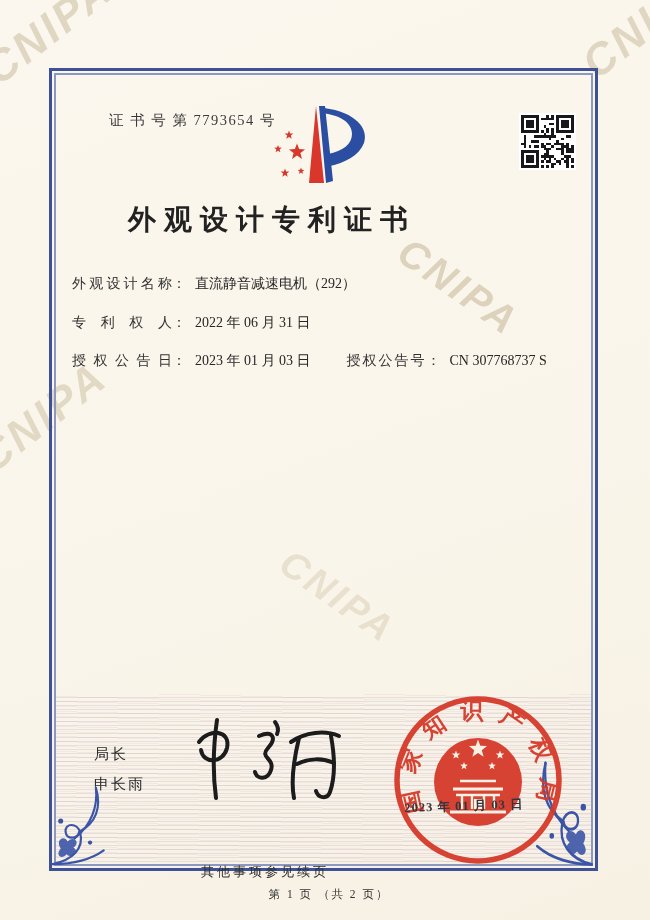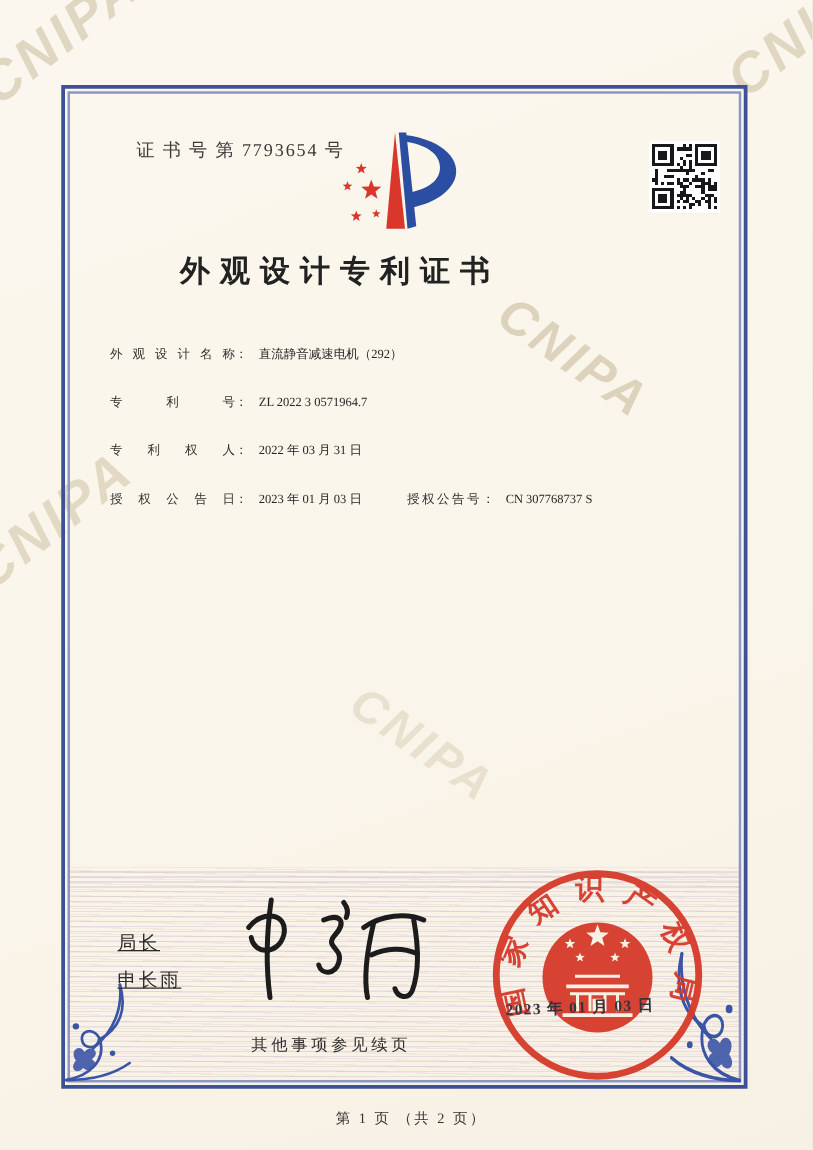--- a/index.html
+++ b/index.html
@@ -24,43 +24,43 @@
   
   .guilloche{position:absolute;left:55px;top:694px;width:537px;height:168px;z-index:1;
     background:
       repeating-linear-gradient(0deg, rgba(160,132,188,0.20) 0px, rgba(160,132,188,0.20) 1px, transparent 1px, transparent 4px),
       repeating-linear-gradient(1.4deg, rgba(196,140,160,0.12) 0px, rgba(196,140,160,0.12) 1px, transparent 1px, transparent 5px);
   }
   .cert-no{position:absolute;left:83px;top:111px;font-size:14.5px;letter-spacing:1.5px;color:#3a3a3a;z-index:2;margin-left:26px;}
   .logo{position:absolute;left:266px;top:102px;z-index:2;}
   .qr{position:absolute;left:519px;top:113px;z-index:2;}
   .title{position:absolute;left:0;top:201px;width:536px;text-align:center;
-    font-size:24px;font-weight:700;letter-spacing:8px;text-indent:8px;color:#222;z-index:2;}
-  .fields{position:absolute;left:88px;top:274px;width:490px;z-index:2;font-size:10px;}
+    font-size:28px;font-weight:700;letter-spacing:8px;text-indent:8px;color:#222;z-index:2;}
+  .fields{position:absolute;left:72px;top:274px;width:490px;z-index:2;font-size:14px;}
   .frow{height:38.5px;line-height:20px;white-space:nowrap;}
   .flabel{display:inline-block;width:100px;text-align:justify;text-align-last:justify;vertical-align:top;color:#333;}
   .colon{display:inline-block;margin-right:9px;color:#333;}
   .fvalue{color:#262626;}
   .pair2{margin-left:36px;}
   .flabel2{display:inline-block;letter-spacing:2px;color:#333;}
   .body-text{position:absolute;left:88px;top:536px;width:482px;z-index:2;}
   .body-text p{margin:0;font-size:13.8px;line-height:25px;text-indent:2em;color:#3a3a3a;text-align:justify;}
   .officer{position:absolute;left:94px;top:745px;z-index:3;
     font-family:"Liberation Sans","DejaVu Sans",sans-serif;font-size:15px;color:#2a2a2a;letter-spacing:2px;}
-  .officer div{margin-bottom:11px;text-decoration:underline;}
+  .officer div{margin-bottom:11px;}
   .sig{position:absolute;left:183px;top:708px;z-index:3;}
   .seal{position:absolute;left:390px;top:692px;z-index:3;opacity:.95;}
   .seal-date{position:absolute;left:393px;top:798px;width:142px;text-align:center;z-index:4;
     font-size:12.5px;font-weight:700;letter-spacing:1px;color:#34343c;transform:rotate(-2deg);}
   .corner{position:absolute;z-index:2;}
   .corner-bl{left:47px;top:778px;}
   .corner-br{left:498px;top:744px;}
   .page-num{position:absolute;left:4px;top:843px;width:650px;text-align:center;
     font-size:11.5px;letter-spacing:2px;color:#333;z-index:4;margin-top:44px;}
-  .cont-note{position:absolute;left:0;top:827px;width:530px;text-align:center;
+  .cont-note{position:absolute;left:0;top:863px;width:530px;text-align:center;
     font-size:13px;letter-spacing:3px;color:#2e2e2e;z-index:2;}
 </style>
 </head>
 <body>
 
 <div class="page">
 
   <div class="wm" style="left:-26px;top:4px;transform:rotate(-38deg);opacity:.50;">CNIPA</div>
   <div class="wm" style="left:572px;top:-2px;transform:rotate(-38deg);opacity:.50;">CNIPA</div>
   <div class="wm" style="left:-32px;top:392px;transform:rotate(-38deg);opacity:.45;">CNIPA</div>
@@ -297,24 +297,21 @@
       </g>
   </svg>
 
   <div class="title">外观设计专利证书</div>
 
   <div class="fields">
     <div class="frow">
       <span class="flabel">外观设计名称</span><span class="colon">：</span><span class="fvalue">直流静音减速电机（292）</span>
     </div>
     <div class="frow">
-      <span class="flabel">专利号</span><span class="colon">：</span><span class="fvalue">ZL 2022 3 0571964.7</span>
-    </div>
-    <div class="frow">
-      <span class="flabel">专利权人</span><span class="colon">：</span><span class="fvalue">2022 年 03 月 31 日</span>
+      <span class="flabel">专利权人</span><span class="colon">：</span><span class="fvalue">2022 年 06 月 31 日</span>
     </div>
     <div class="frow">
       <span class="flabel">授权公告日</span><span class="colon">：</span><span class="fvalue">2023 年 01 月 03 日</span><span class="pair2"></span><span class="flabel2">授权公告号</span><span class="colon">：</span><span class="fvalue">CN 307768737 S</span>
     </div>
   </div>
 
   <div class="body-text">
   </div>
 
   <div class="officer">

